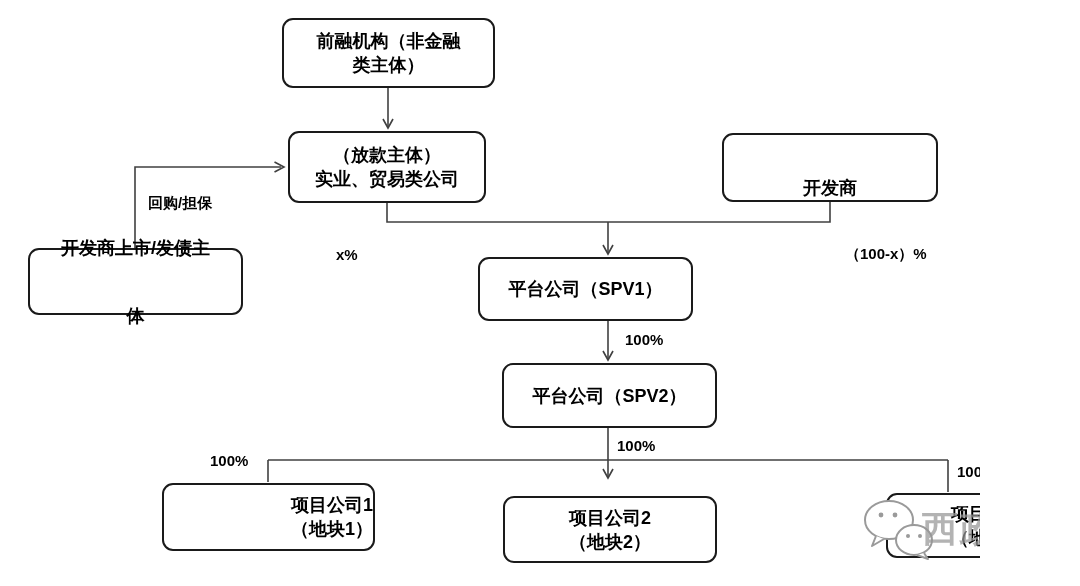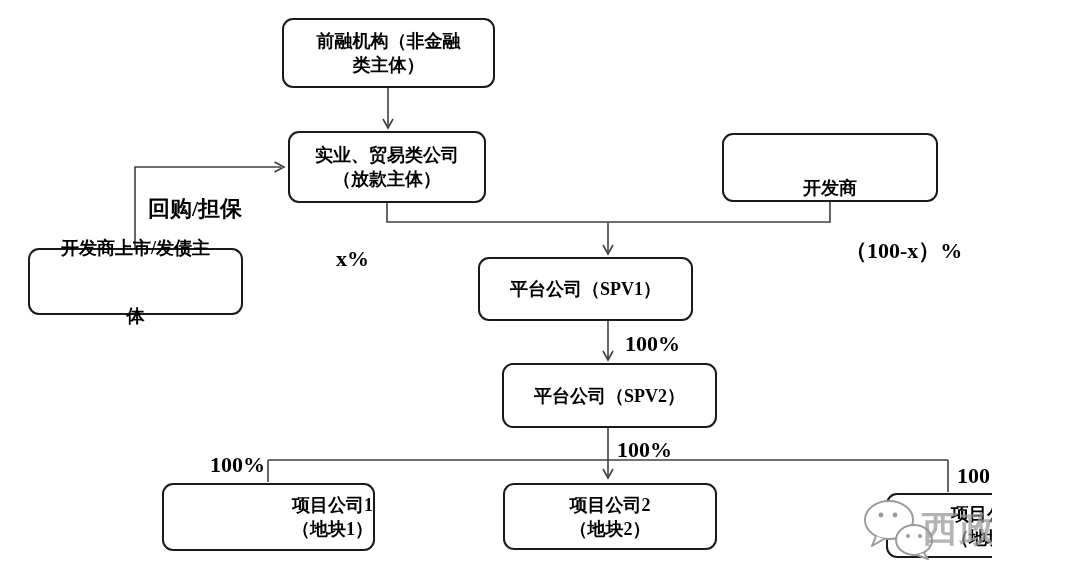--- a/index.html
+++ b/index.html
@@ -1,23 +1,22 @@
 <!DOCTYPE html>
 <html><head>
 <meta charset="utf-8">
 <style>
   html, body { margin: 0; padding: 0; background: #ffffff; }
   .canvas {
     position: relative;
     width: 980px;
     height: 586px;
     background: #ffffff;
-    font-family: Liberation Serif, serif;
+    font-family: Liberation Sans, sans-serif;
     overflow: hidden;
-    padding-left: 12px;
   }
   .connectors {
     position: absolute;
     left: 0; top: 0;
     width: 1080px; height: 586px;
   }
   .node {
     position: absolute;
     box-sizing: border-box;
     border: 2.2px solid #1a1a1a;
@@ -33,32 +32,32 @@
     color: #000000;
     line-height: 24px;
   }
   .n-pre      { left: 282px; top:  18px; width: 213px; height: 70px; }
   .n-ind      { left: 288px; top: 131px; width: 198px; height: 72px; }
   .n-dev      { left: 722px; top: 133px; width: 216px; height: 69px; justify-content: flex-end; }
   .n-listed   { left:  28px; top: 248px; width: 215px; height: 67px; gap: 44px; }
   .n-spv1     { left: 478px; top: 257px; width: 215px; height: 64px; }
   .n-spv2     { left: 502px; top: 363px; width: 215px; height: 65px; }
   .n-p1       { left: 162px; top: 483px; width: 213px; height: 68px; align-items: flex-end; }
-  .n-p2       { left: 503px; top: 483px; width: 214px; height: 67px; }
+  .n-p2       { left: 503px; top: 496px; width: 214px; height: 67px; }
   .n-pn       { left: 842px; top: 493px; width: 215px; height: 65px; margin-left: 44px; }
   .edge-label {
     position: absolute;
-    font-size: 22px;
+    font-size: 15px;
     font-weight: bold;
     color: #000000;
     white-space: nowrap;
   }
   .l-repo   { left: 148px; top: 194px; }
   .l-x      { left: 336px; top: 246px; }
-  .l-100x   { left: 845px; top: 236px; }
+  .l-100x   { left: 845px; top: 245px; }
   .l-s1s2   { left: 625px; top: 331px; }
   .l-s2p2   { left: 617px; top: 437px; }
   .l-p1     { left: 210px; top: 452px; }
   .l-pn     { left: 957px; top: 463px; }
   .watermark {
     position: absolute;
     left: 862px; top: 498px;
     display: flex;
     align-items: center;
     z-index: 5;
@@ -98,22 +97,22 @@
     <path d="M608 428 V476"></path>
     <path d="M603 469 L608 478 L613 469"></path>
   </svg>
 
   <div class="node n-pre">
     <span>前融机构（非金融</span>
     <span>类主体）</span>
   </div>
 
   <div class="node n-ind">
+    <span>（放款主体）</span>
     <span>实业、贸易类公司</span>
-    <span>（放款主体）</span>
   </div>
 
   <div class="node n-dev">
     <span>开发商</span>
   </div>
 
   <div class="node n-listed">
     <span>开发商上市/发债主</span>
     <span>体</span>
   </div>

